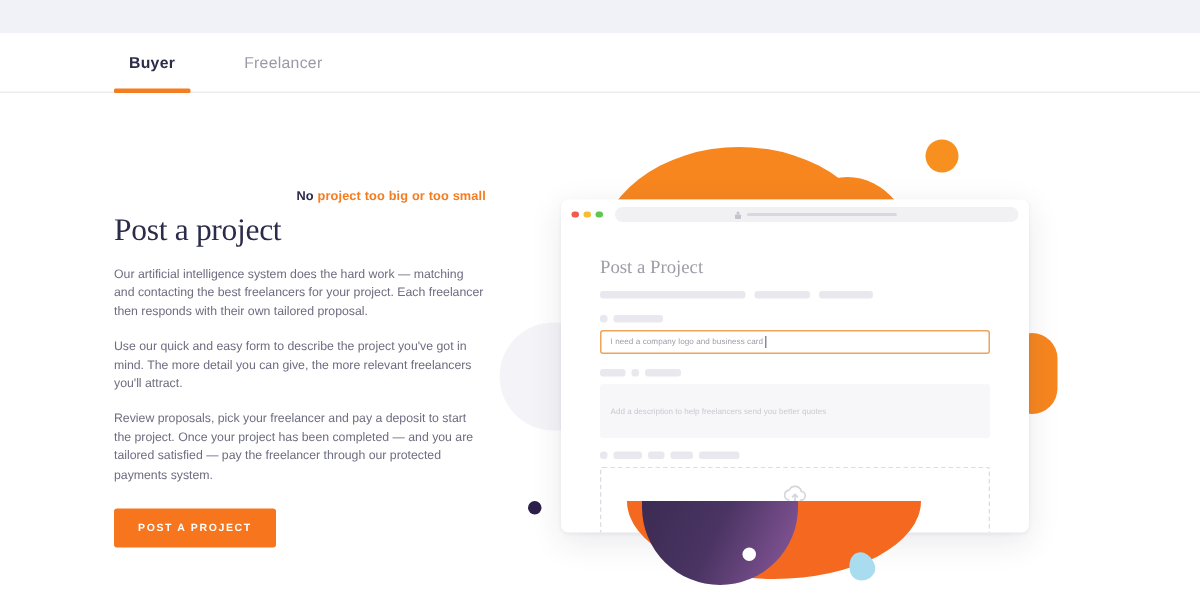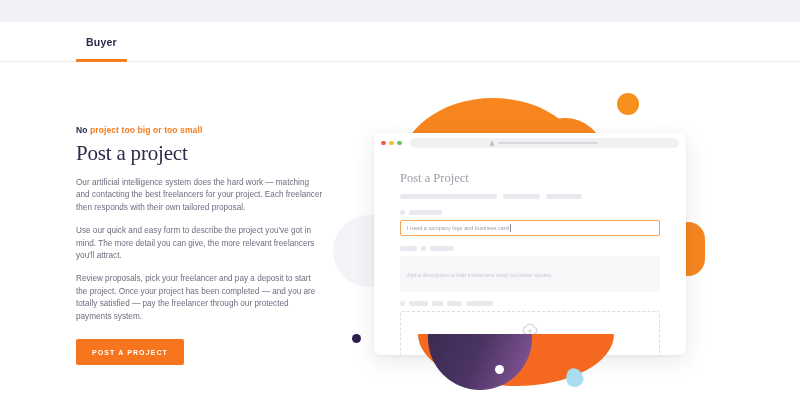--- a/index.html
+++ b/index.html
@@ -28,21 +28,21 @@
     height:40px; display:flex; align-items:center; position:relative; cursor:pointer;
   }
   .tab.active { color:#2b2b4a; font-weight:600;justify-content:center; }
   .tab.active::after {
     content:""; position:absolute; left:0; right:0; bottom:0; height:3px;
     background:#f47d20; border-radius:1px;
   }
 
   
   .content { position:absolute; left:76px; top:124px; width:248px; }
-  .eyebrow { font-size:8.5px; font-weight:700; line-height:12px; letter-spacing:.1px; margin-bottom:4px; }
+  .eyebrow { font-size:8.5px; font-weight:700; line-height:12px; letter-spacing:.1px; margin-bottom:4px;text-align:right; }
   .eyebrow .lead { color:#2b2b4a; }
   .eyebrow .hl { color:#f47d20; }
   .headline {
     font-family:"Liberation Serif", serif;
     font-size:21px; line-height:26px; color:#2b2b4a; font-weight:400;
     margin-bottom:11px; letter-spacing:-.2px;
   }
   .para {
     font-size:8.2px; line-height:12.4px; color:#6d6d80; margin-bottom:11px;
   }
@@ -139,37 +139,40 @@
 
 <div class="page">
 
   <div class="top-strip"></div>
 
   <div class="tabbar">
     <div class="tabs">
       <div class="tab active">
         <span>Buyer</span>
       </div>
+      <div class="tab">
+        <span>Freelancer</span>
+      </div>
     </div>
   </div>
 
   <div class="deco circle-grey"></div>
   <div class="deco blob-orange-top"></div>
   <div class="deco blob-orange-top2"></div>
   <div class="deco dot-orange"></div>
   <div class="deco pill-orange-right"></div>
 
   <div class="content">
     <div class="eyebrow">
       <span class="lead">No</span><span class="hl"> project too big or too small</span>
     </div>
     <h1 class="headline">Post a project</h1>
     <p class="para">Our artificial intelligence system does the hard work — matching and contacting the best freelancers for your project. Each freelancer then responds with their own tailored proposal.</p>
     <p class="para">Use our quick and easy form to describe the project you've got in mind. The more detail you can give, the more relevant freelancers you'll attract.</p>
-    <p class="para">Review proposals, pick your freelancer and pay a deposit to start the project. Once your project has been completed — and you are totally satisfied — pay the freelancer through our protected payments system.</p>
+    <p class="para">Review proposals, pick your freelancer and pay a deposit to start the project. Once your project has been completed — and you are tailored satisfied — pay the freelancer through our protected payments system.</p>
     <button class="cta">POST A PROJECT</button>
   </div>
 
   <div class="browser">
     <div class="browser-bar">
       <div class="lights">
         <span class="light r"></span>
         <span class="light y"></span>
         <span class="light g"></span>
       </div>

